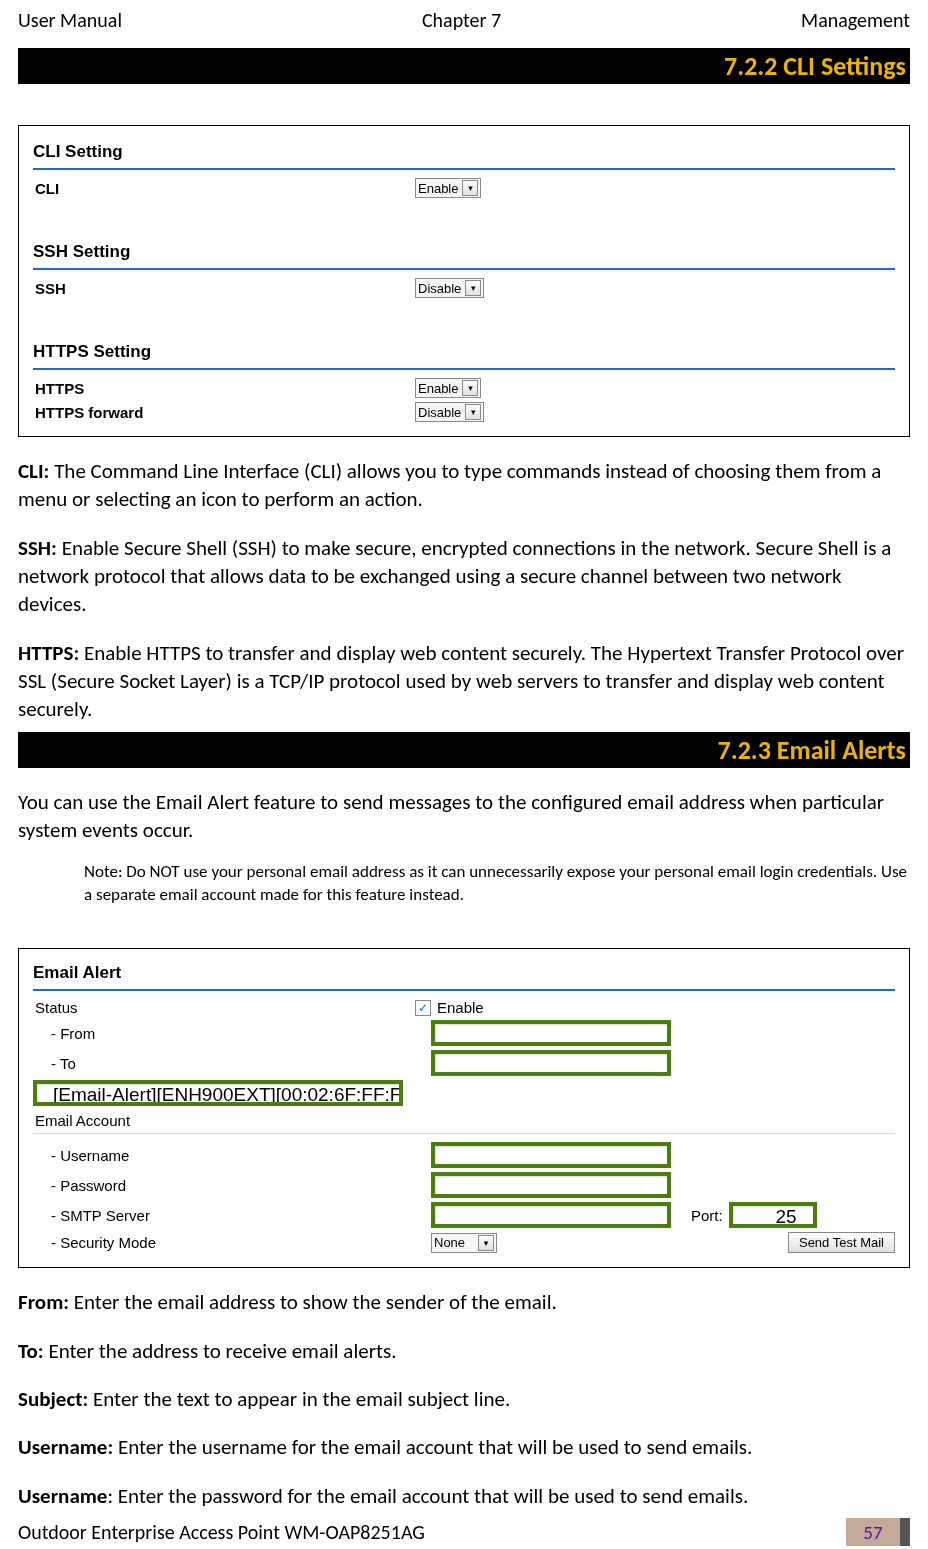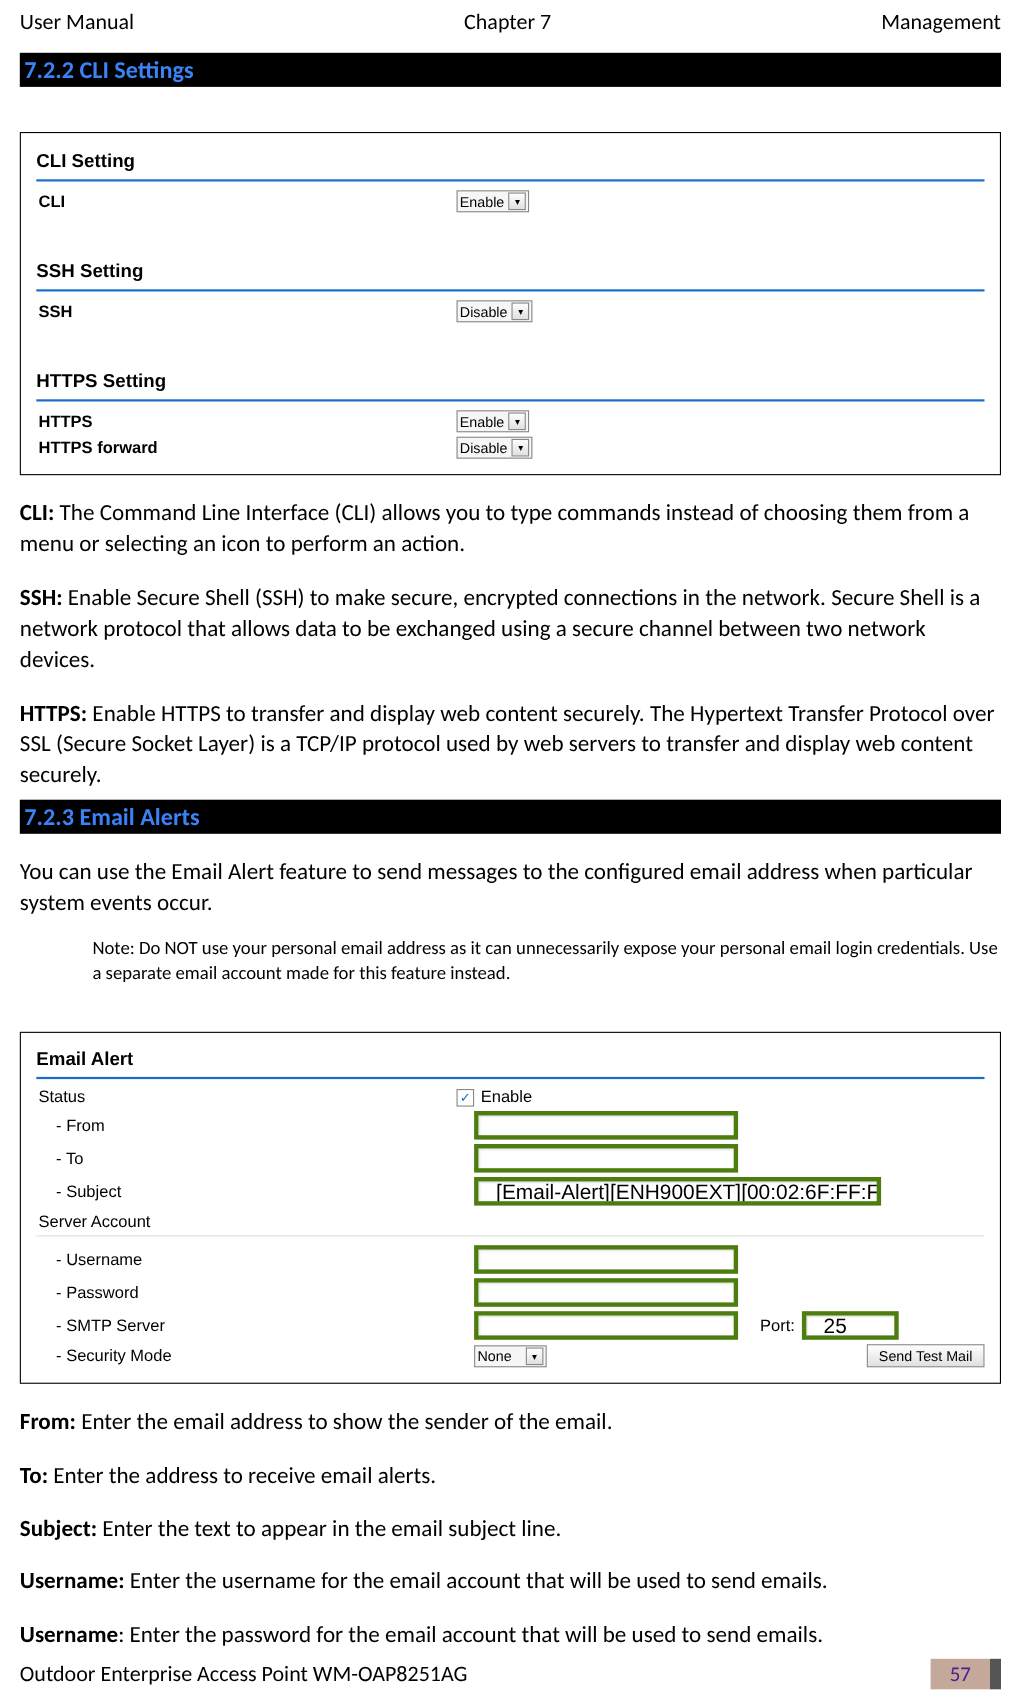--- a/index.html
+++ b/index.html
@@ -16,25 +16,26 @@
     box-sizing: border-box;
   }
   .header-row {
     display: flex;
     justify-content: space-between;
     font-size: 20px;
     padding: 8px 0;
   }
   .section-bar {
     background: #000;
-    color: #3b82f6;
+    color: #eab308;
     font-weight: bold;
-    font-size: 22px;
+    font-size: 26px;
     padding: 2px 4px;
     margin: 8px 0 14px 0;
+    text-align: right;
   }
   .screenshot-box {
     border: 1px solid #000;
     padding: 12px 14px;
     margin-bottom: 6px;
     margin-top: 41px;
   }
   .group-title {
     font-weight: bold;
     font-family: Arial, sans-serif;
@@ -85,21 +86,21 @@
   }
   .text-input {
     border: 4px solid #4d7c0f;
     height: 18px;
     width: 200px;
     box-shadow: inset 1px 1px 2px rgba(0,0,0,0.15);
     font-size: 19px;
     padding: 0 16px;
   }
   .text-input.wide { width: 330px; }
-  .text-input.small { width: 48px; }
+  .text-input.small { width: 48px; text-align: right; }
   .checkbox {
     width: 14px;
     height: 14px;
     border: 1px solid #888;
     display: inline-flex;
     align-items: center;
     justify-content: center;
     margin-right: 6px;
     font-size: 12px;
     color: #1a6ec7;
@@ -232,25 +233,24 @@
     </div>
     <div class="email-row">
       <span class="email-label indent">- From</span>
       <span class="text-input"></span>
     </div>
     <div class="email-row">
       <span class="email-label indent">- To</span>
       <span class="text-input"></span>
     </div>
     <div class="email-row">
-      <span class="email-label indent">- Subject</span>
       <span class="text-input wide" style="overflow:hidden;white-space:nowrap">[Email-Alert][ENH900EXT][00:02:6F:FF:FF:FF] Config</span>
     </div>
     <div class="email-row" style="font-family:Arial;font-size:15px;padding-top:4px">
-      <span class="email-label">Server Account</span>
+      <span class="email-label">Email Account</span>
     </div>
     <hr class="hr-gray">
     <div class="email-row">
       <span class="email-label indent">- Username</span>
       <span class="text-input"></span>
     </div>
     <div class="email-row">
       <span class="email-label indent">- Password</span>
       <span class="text-input"></span>
     </div>

